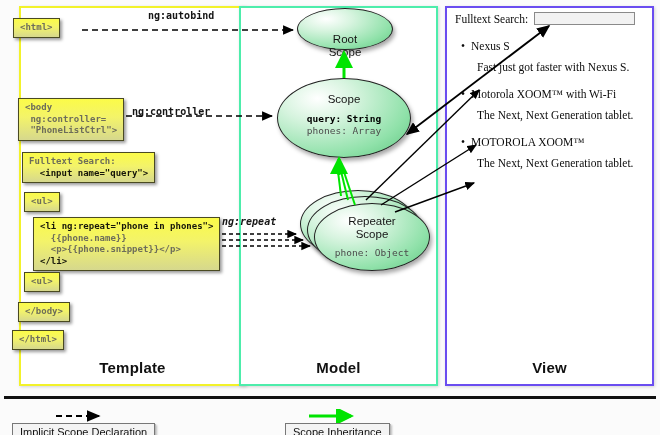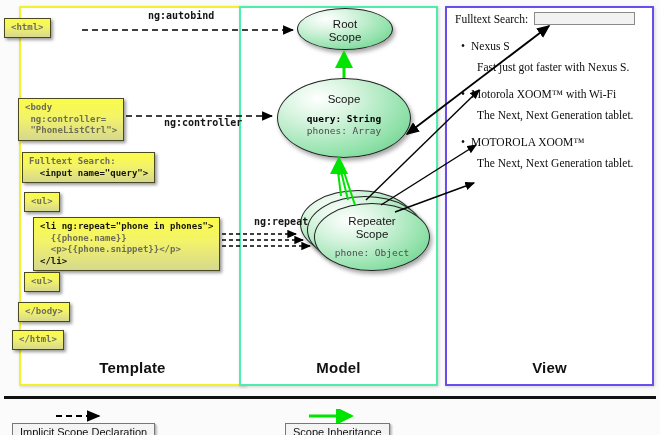--- a/index.html
+++ b/index.html
@@ -48,21 +48,21 @@
     font-family: "DejaVu Sans Mono", "Liberation Mono", monospace;
     font-size: 9px;
     line-height: 11.5px;
     color: #6d6d5a;
     padding: 3px 6px;
     white-space: pre;
     font-weight: bold;
   }
   .codebox b { color: #15150a; font-weight: bold; }
 
-  #box-html      { left: 4px;  top: 18px;  }
+  #box-html      { left: 13px;  top: 18px;  }
   #box-body      { left: 18px;  top: 98px;  }
   #box-fulltext  { left: 22px;  top: 152px; }
   #box-ul1       { left: 24px;  top: 192px; }
   #box-li        { left: 33px;  top: 217px; }
   #box-ul2       { left: 24px;  top: 272px; }
   #box-bodyend   { left: 18px;  top: 302px; }
   #box-htmlend   { left: 12px;  top: 330px; }
 
   
   .scope {
@@ -80,21 +80,21 @@
     font-family: "Liberation Sans", sans-serif;
   }
   .scope .vars {
     font-family: "DejaVu Sans Mono", "Liberation Mono", monospace;
     font-size: 9.5px;
     line-height: 11.5px;
     color: #4b4b4b;
   }
   .scope .vars .hl { color: #000; font-weight: bold; }
 
-  #scope-root      { left: 297px; top: 8px;   width: 96px;  height: 42px; padding-top: 9px; }
+  #scope-root      { left: 297px; top: 8px;   width: 96px;  height: 42px; padding-top: 24px; }
   #scope-ctrl      { left: 277px; top: 78px;  width: 134px; height: 80px; padding-top: 14px; }
   #rep-back2       { left: 300px; top: 190px; width: 116px; height: 68px; }
   #rep-back1       { left: 307px; top: 196px; width: 116px; height: 68px; }
   #scope-repeater  { left: 314px; top: 203px; width: 116px; height: 68px; padding-top: 11px; }
 
   
   #view-inner {
     position: absolute;
     left: 455px; top: 12px;
     width: 192px; height: 240px;
@@ -115,22 +115,22 @@
   
   .edge-label {
     position: absolute;
     font-family: "DejaVu Sans Mono", "Liberation Mono", monospace;
     font-size: 10px;
     font-weight: bold;
     color: #151515;
     white-space: nowrap;
   }
   #lbl-autobind   { left: 148px; top: 10px;  }
-  #lbl-controller { left: 132px; top: 117px; margin-left: 32px; }
-  #lbl-repeat     { left: 254px; top: 216px; }
+  #lbl-controller { left: 132px; top: 106px; }
+  #lbl-repeat     { left: 222px; top: 216px; font-style: italic; }
 
   
   #edges { position: absolute; left: 0; top: 0; width: 660px; height: 435px; pointer-events: none; }
 
   
   #legend-rule {
     position: absolute; left: 4px; top: 396px; width: 652px; height: 3px; background: #111;
   }
   #legend { position: absolute; left: 0; top: 402px; width: 660px; height: 33px; }
   .legend-item { position: absolute; display: flex; align-items: center; flex-direction: column; }

